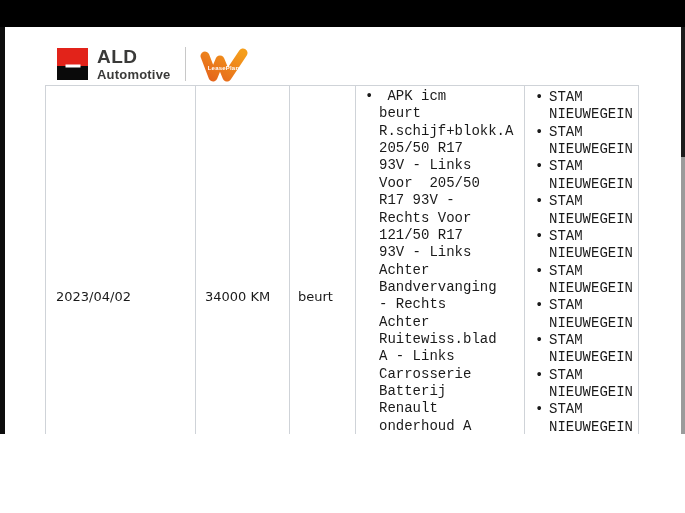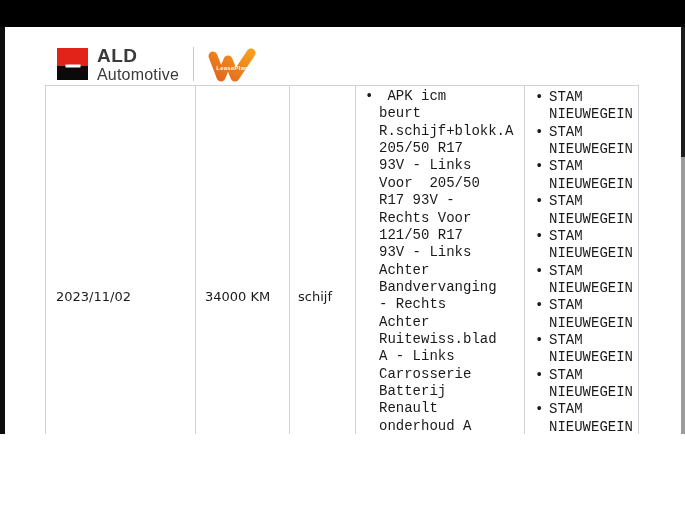--- a/index.html
+++ b/index.html
@@ -82,22 +82,22 @@
     font-family: "Liberation Sans", sans-serif;
     color: var(--logo_text);
     line-height: 1;
   }
   .ald-name {
     font-size: 19px;
     font-weight: 700;
     letter-spacing: 0.5px;
   }
   .ald-sub {
-    font-size: 16px;
-    font-weight: 400;
+    font-size: 13px;
+    font-weight: 700;
     margin-top: 2px;
     letter-spacing: 0.2px;
   }
   .logo-divider {
     width: 1px; height: 34px;
     background: #c8c8c8;
     margin: 0 12px 0 14px;
   }
   .lp-logo {
     position: relative;
@@ -194,23 +194,23 @@
           </defs>
           <path d="M7 9 L15 30 L22 13 L29 30 L45 6" fill="none" stroke="url(#lpGrad)" stroke-width="9" stroke-linecap="round" stroke-linejoin="round"></path>
         </svg>
         <span class="lp-wordmark">LeasePlan</span>
       </div>
     </div>
 
     <table class="history-table">
       <tbody>
           <tr>
-        <td class="col-date">2023/11/02</td>
+        <td class="col-date">2023/04/02</td>
         <td class="col-mileage">34000 KM</td>
-        <td class="col-type">schijf</td>
+        <td class="col-type">beurt</td>
         <td class="col-desc">
           <ul class="bullet-list">
                 <li> APK icm beurt R.schijf+blokk.A 205/50 R17 93V - Links Voor  205/50 R17 93V - Rechts Voor  121/50 R17 93V - Links Achter Bandvervanging - Rechts Achter Ruitewiss.blad A - Links  Carrosserie Batterij  Renault onderhoud A Ruitenwiss.blad V - Links  Electr. algemeeAccu</li>
               </ul>
         </td>
         <td class="col-loc">
           <ul class="bullet-list">
                 <li>STAM NIEUWEGEIN</li>
                 <li>STAM NIEUWEGEIN</li>
                 <li>STAM NIEUWEGEIN</li>

